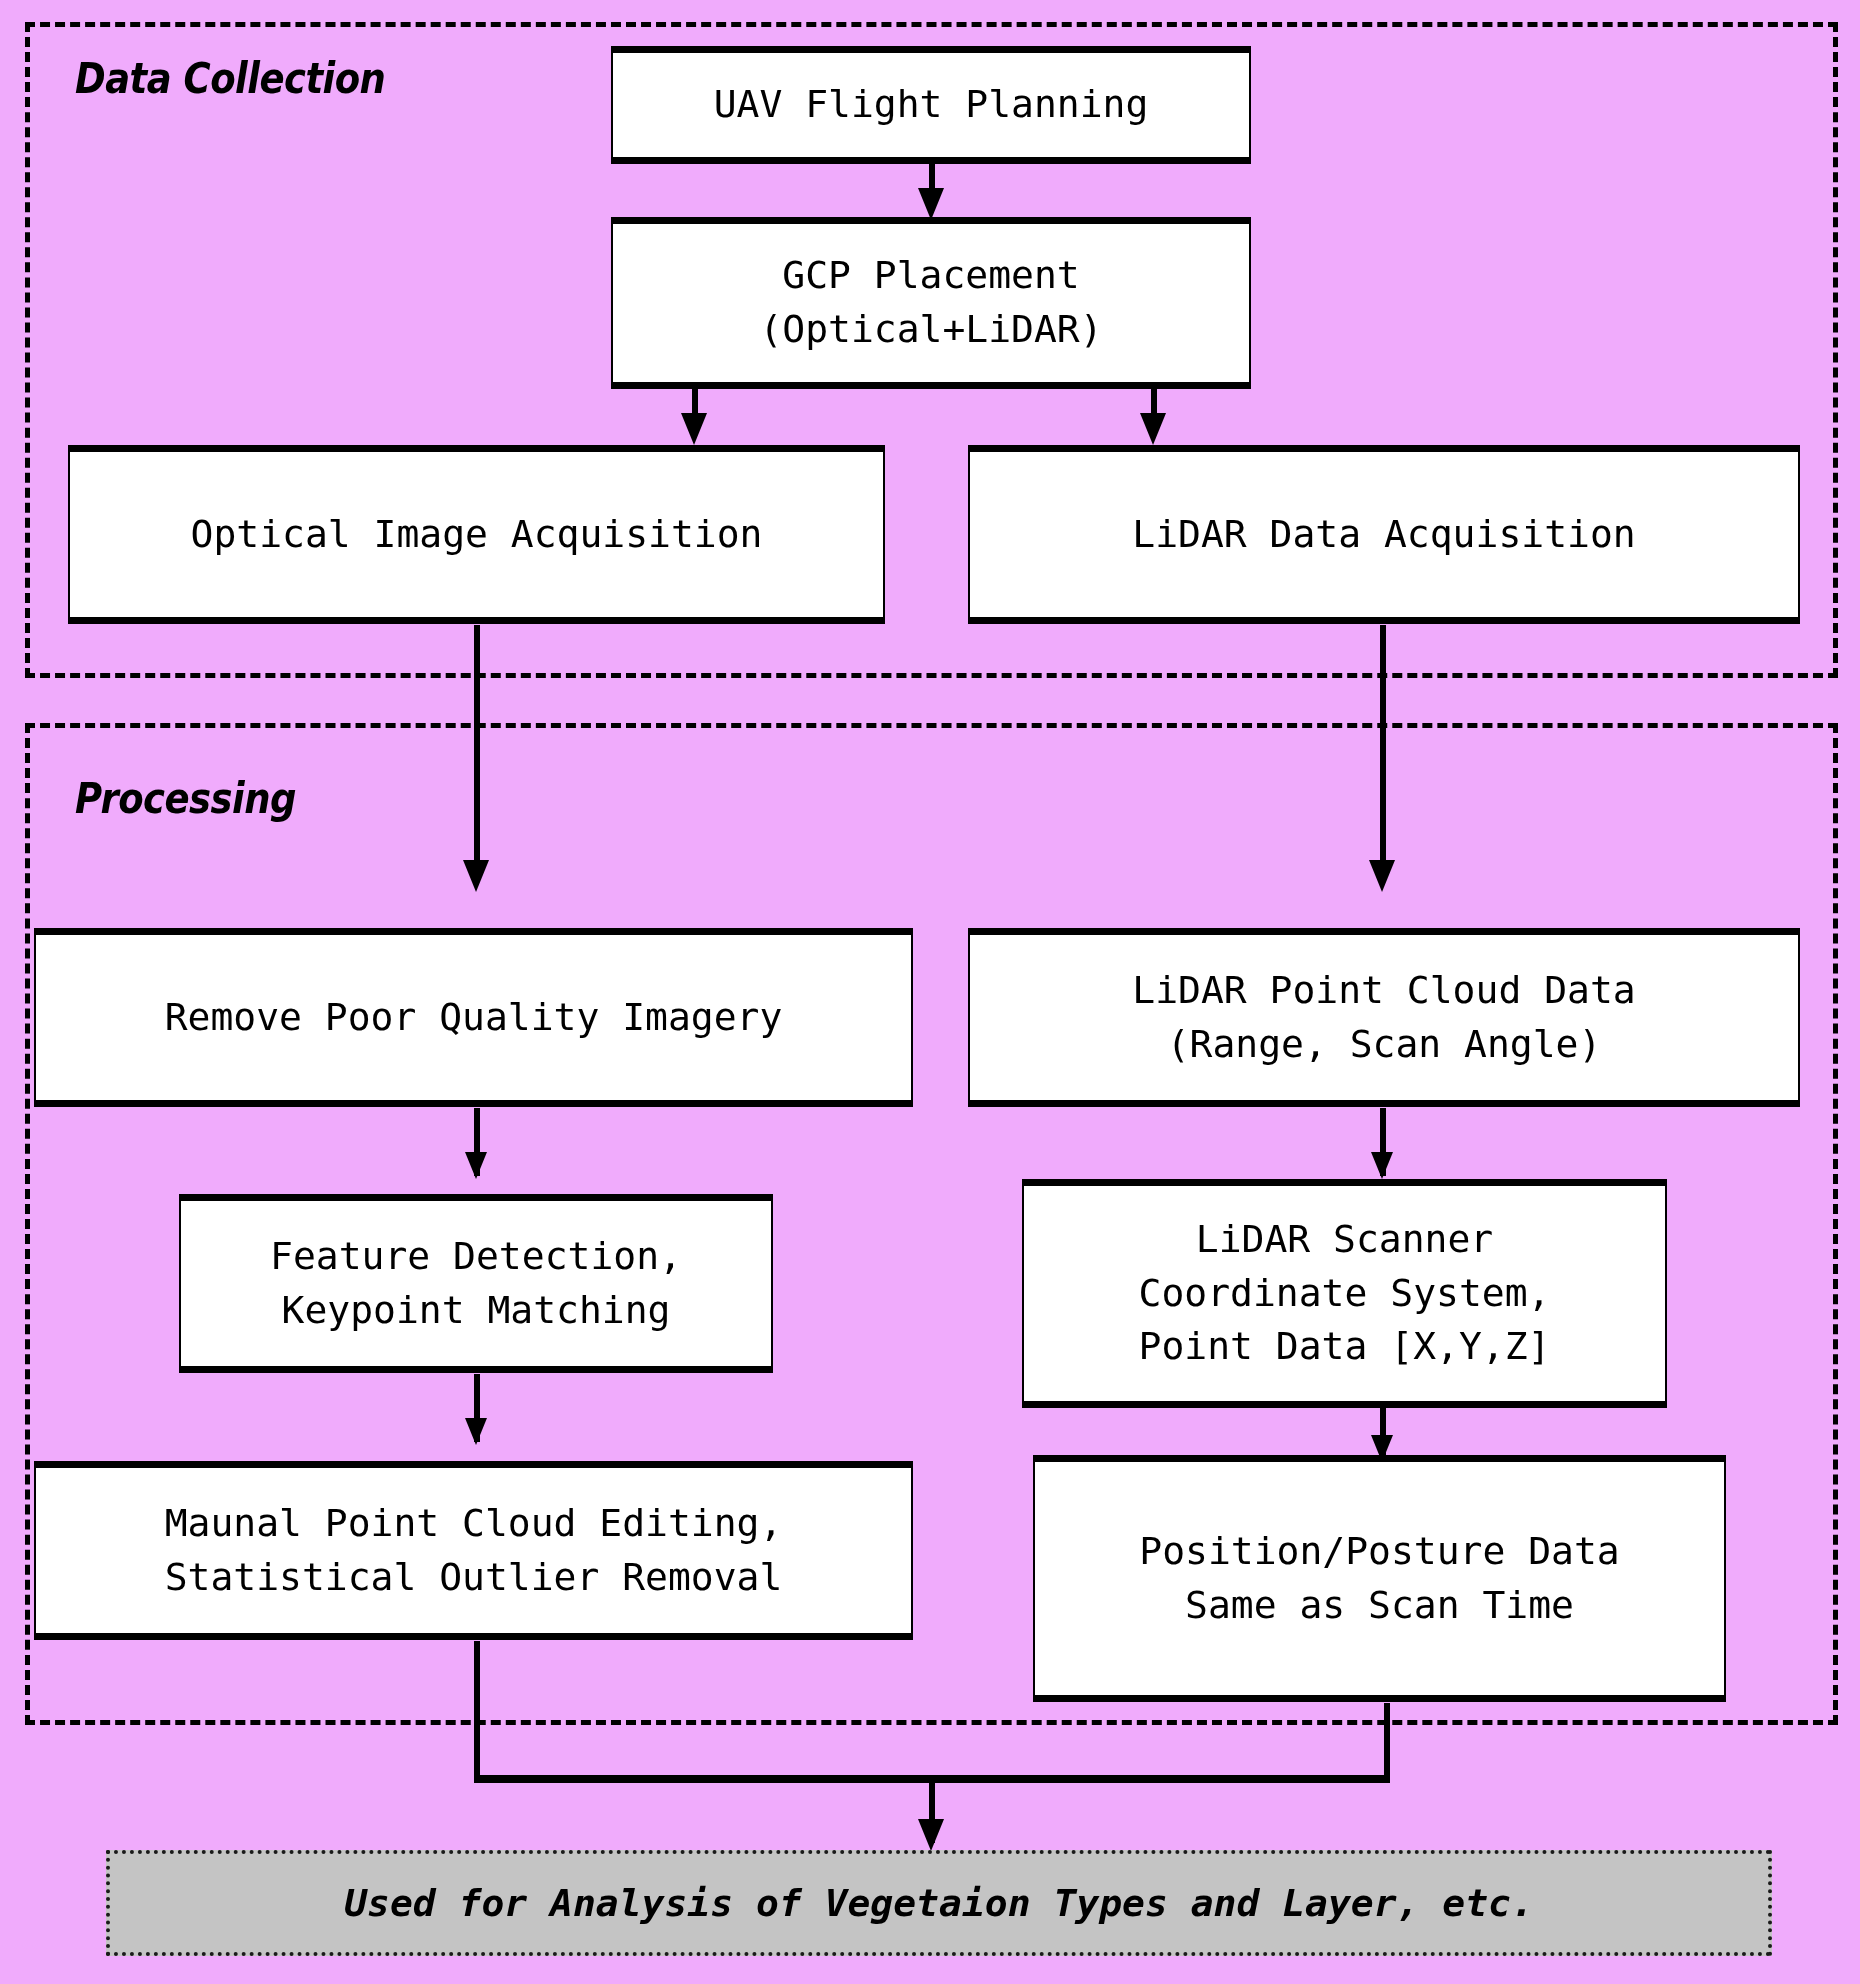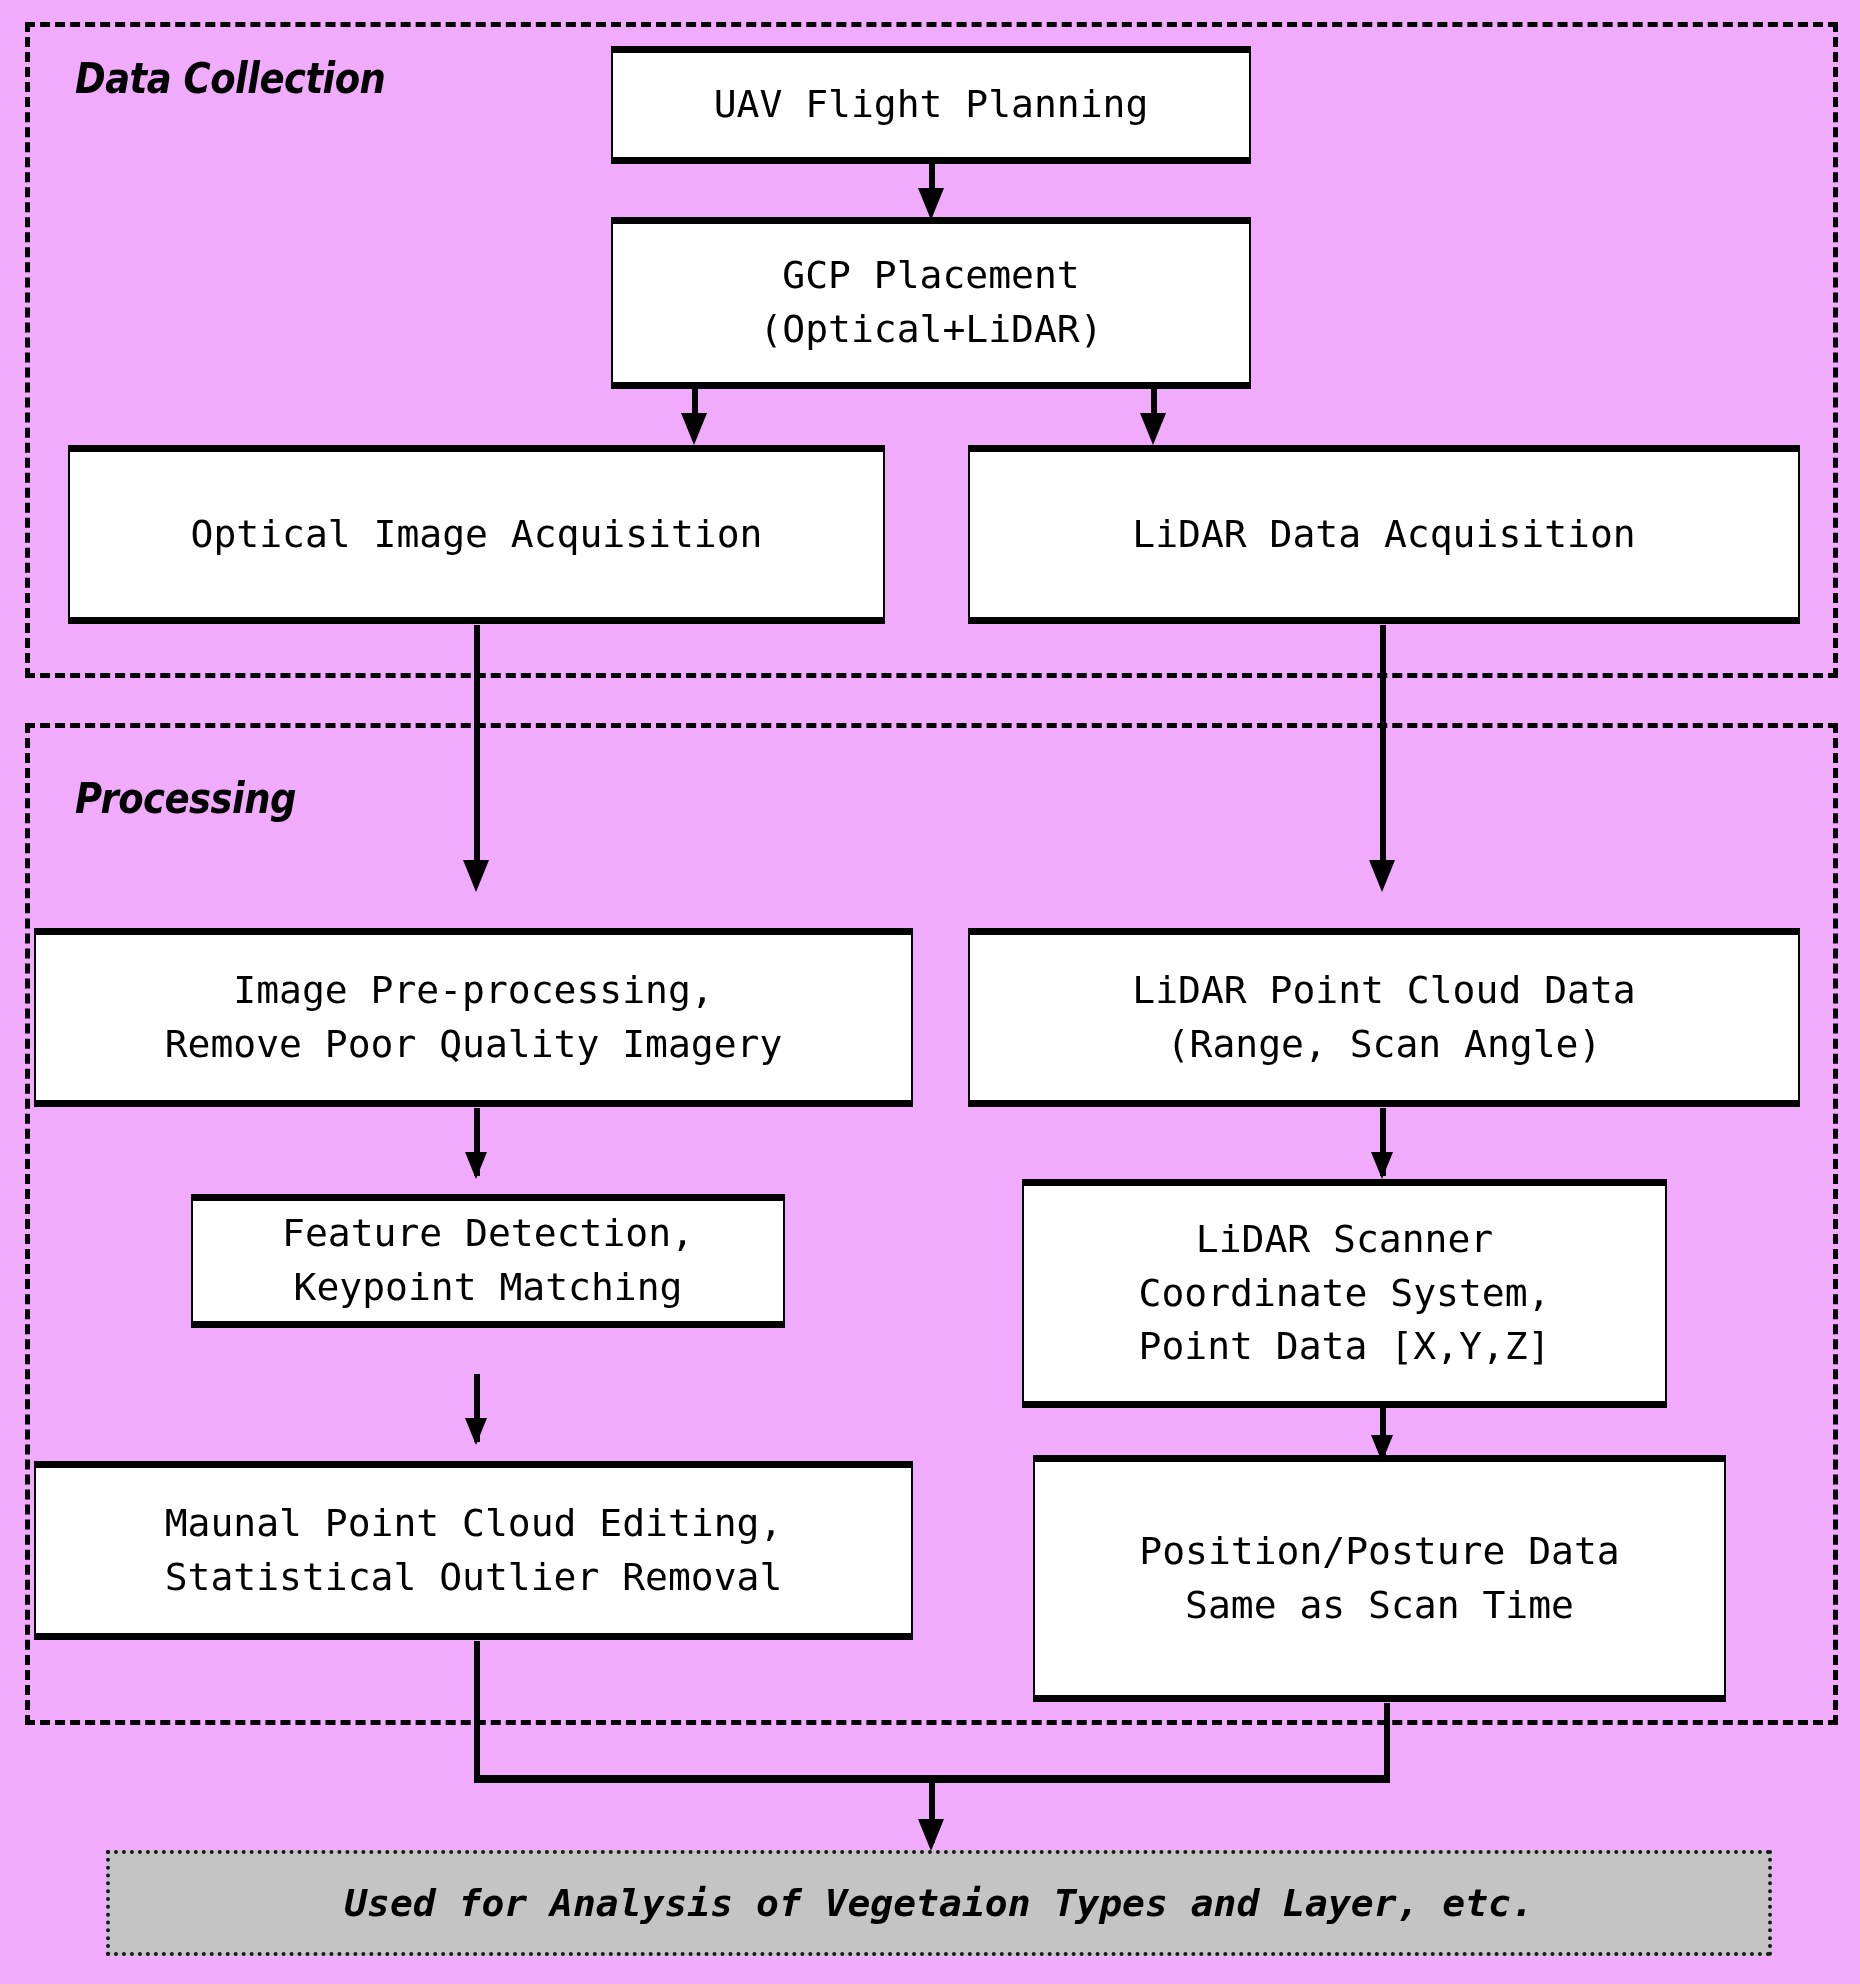--- a/index.html
+++ b/index.html
@@ -136,36 +136,35 @@
     <span class="ln">LiDAR Data Acquisition</span>
   </div>
 
   <div class="vline" style="left:474px; top:625px; height:247px;"></div>
   <div class="arrowhead" style="left:463px; top:860px;"></div>
 
   <div class="vline" style="left:1380px; top:625px; height:247px;"></div>
   <div class="arrowhead" style="left:1369px; top:860px;"></div>
 
   <div class="box" style="left:34px; top:928px; width:879px; height:179px; font-size:38px;">
-    <span class="ln">Image Pre-processing,</span>
     <span class="ln">Remove Poor Quality Imagery</span>
   </div>
 
   <div class="box" style="left:968px; top:928px; width:832px; height:179px; font-size:38px;">
     <span class="ln">LiDAR Point Cloud Data</span>
     <span class="ln">(Range, Scan Angle)</span>
   </div>
 
   <div class="vline" style="left:474px; top:1108px; height:68px;"></div>
   <div class="arrowhead small" style="left:465px; top:1152px;"></div>
 
   <div class="vline" style="left:1380px; top:1108px; height:68px;"></div>
   <div class="arrowhead small" style="left:1371px; top:1152px;"></div>
 
-  <div class="box" style="left:179px; top:1194px; width:594px; height:134px; font-size:38px;margin-left:12px;">
+  <div class="box" style="left:179px; top:1194px; width:594px; height:179px; font-size:38px;">
     <span class="ln">Feature Detection,</span>
     <span class="ln">Keypoint Matching</span>
   </div>
 
   <div class="box" style="left:1022px; top:1179px; width:645px; height:229px; font-size:38px;">
     <span class="ln">LiDAR Scanner</span>
     <span class="ln">Coordinate System,</span>
     <span class="ln">Point Data [X,Y,Z]</span>
   </div>
 

